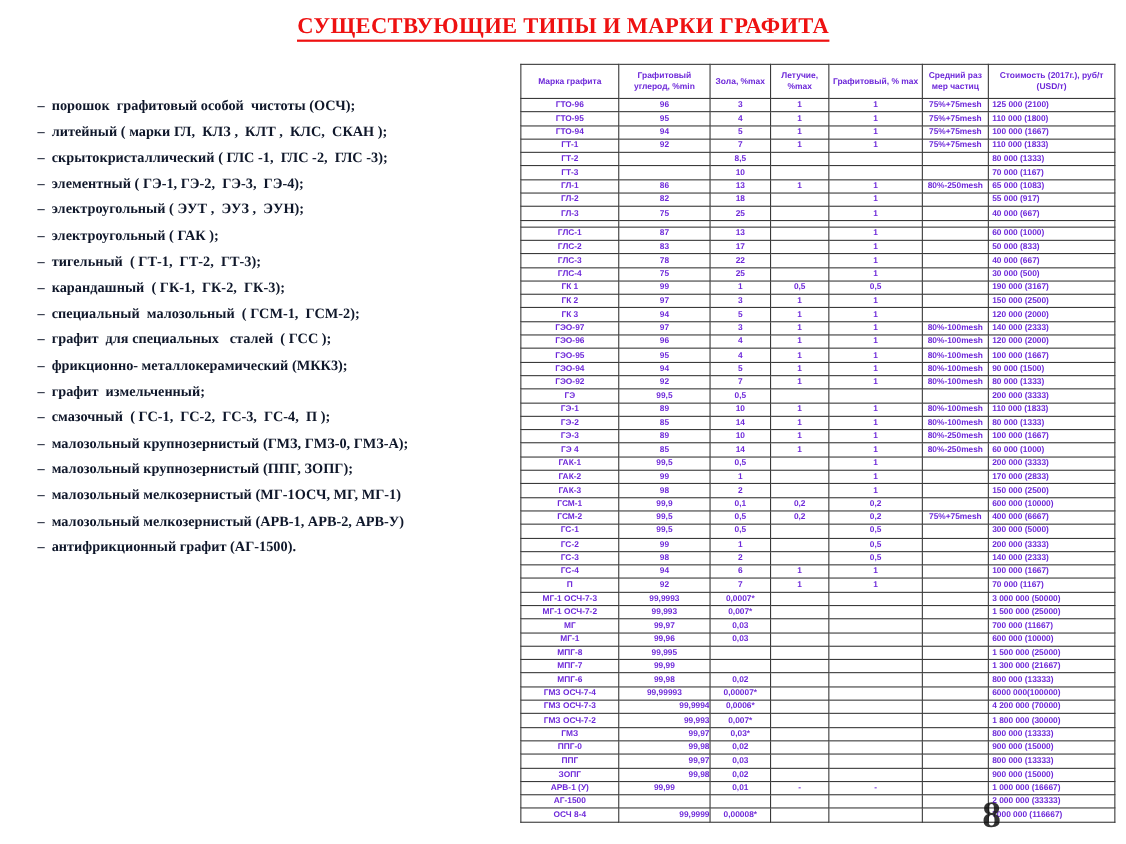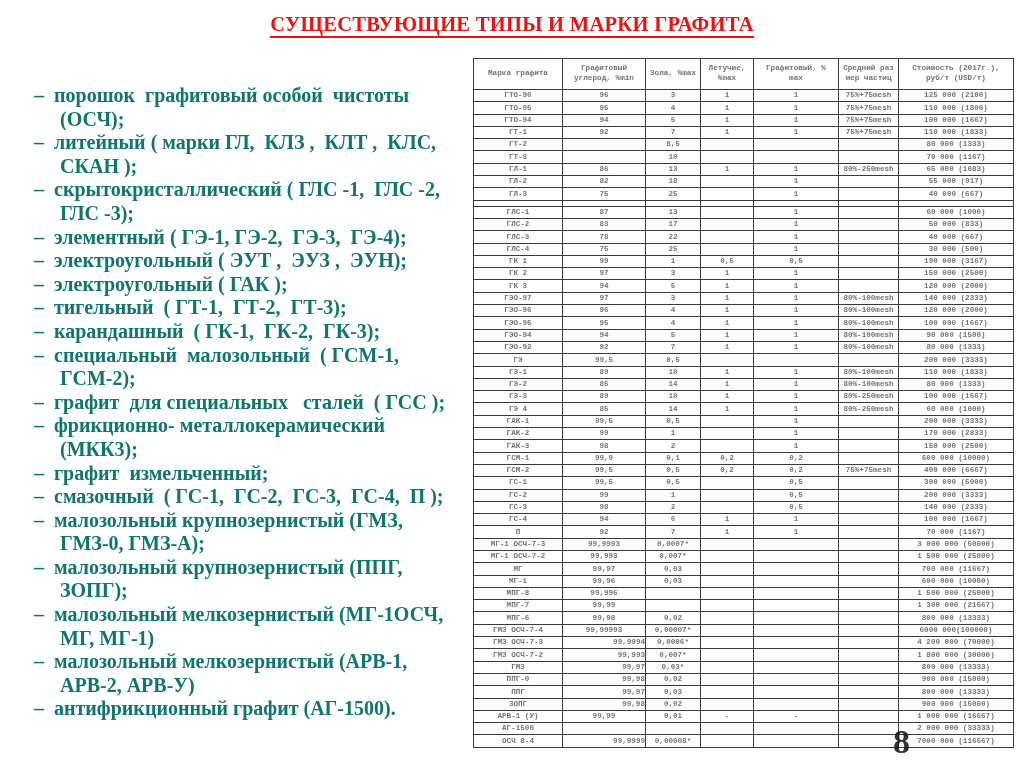--- a/index.html
+++ b/index.html
@@ -32,40 +32,40 @@
 
   
   .left-col{
     position:absolute;
     top:84px;left:34px;
     width:428px;
   }
   .bullet-line{
     font-family:"Liberation Serif", serif;
     font-weight:bold;
-    font-size:20px;
-    color:#0f766e;
+    font-size:13px;
+    color:#0f172a;
     line-height:23.6px;
     white-space:pre-wrap;
     text-indent:0;
   }
   .bullet-line.wrap{ padding-left:26px; text-indent:-26px; }
 
   
   .table-wrap{
     position:absolute;
     top:58px;left:473px;
     width:540px;
   }
   table.graphite{
     border-collapse:collapse;
     width:540px;
     table-layout:fixed;
-    font-family:Liberation Mono, monospace;
-    color:#737373;
+    font-family:Liberation Sans, sans-serif;
+    color:#6d28d9;
   }
   table.graphite th,
   table.graphite td{
     border:1px solid #3a3a3a;
     font-size:7.6px;
     font-weight:bold;
     padding:0 3px;
     line-height:1.15;
     height:12.3px;
     box-sizing:border-box;
@@ -78,21 +78,21 @@
     vertical-align:middle;
     font-size:7.7px;
     white-space:normal;
     line-height:1.25;
   }
   
   td.c-mark{text-align:center;}
   td.c-num{text-align:center;}
   td.c-num.ralign{text-align:right;padding-right:0;}
   td.c-size{text-align:center;}
-  td.c-cost{text-align:center;padding-right:4px;}
+  td.c-cost{text-align:left;padding-right:4px;}
   tr.spacer td{height:6px;border-left:1px solid #3a3a3a;border-right:1px solid #3a3a3a;border-top:1px solid #3a3a3a;border-bottom:1px solid #3a3a3a;}
 
   
   col.w-mark{width:89px;}
   col.w-carbon{width:83px;}
   col.w-ash{width:55px;}
   col.w-vol{width:53px;}
   col.w-hum{width:85px;}
   col.w-size{width:60px;}
   col.w-cost{width:115px;}

